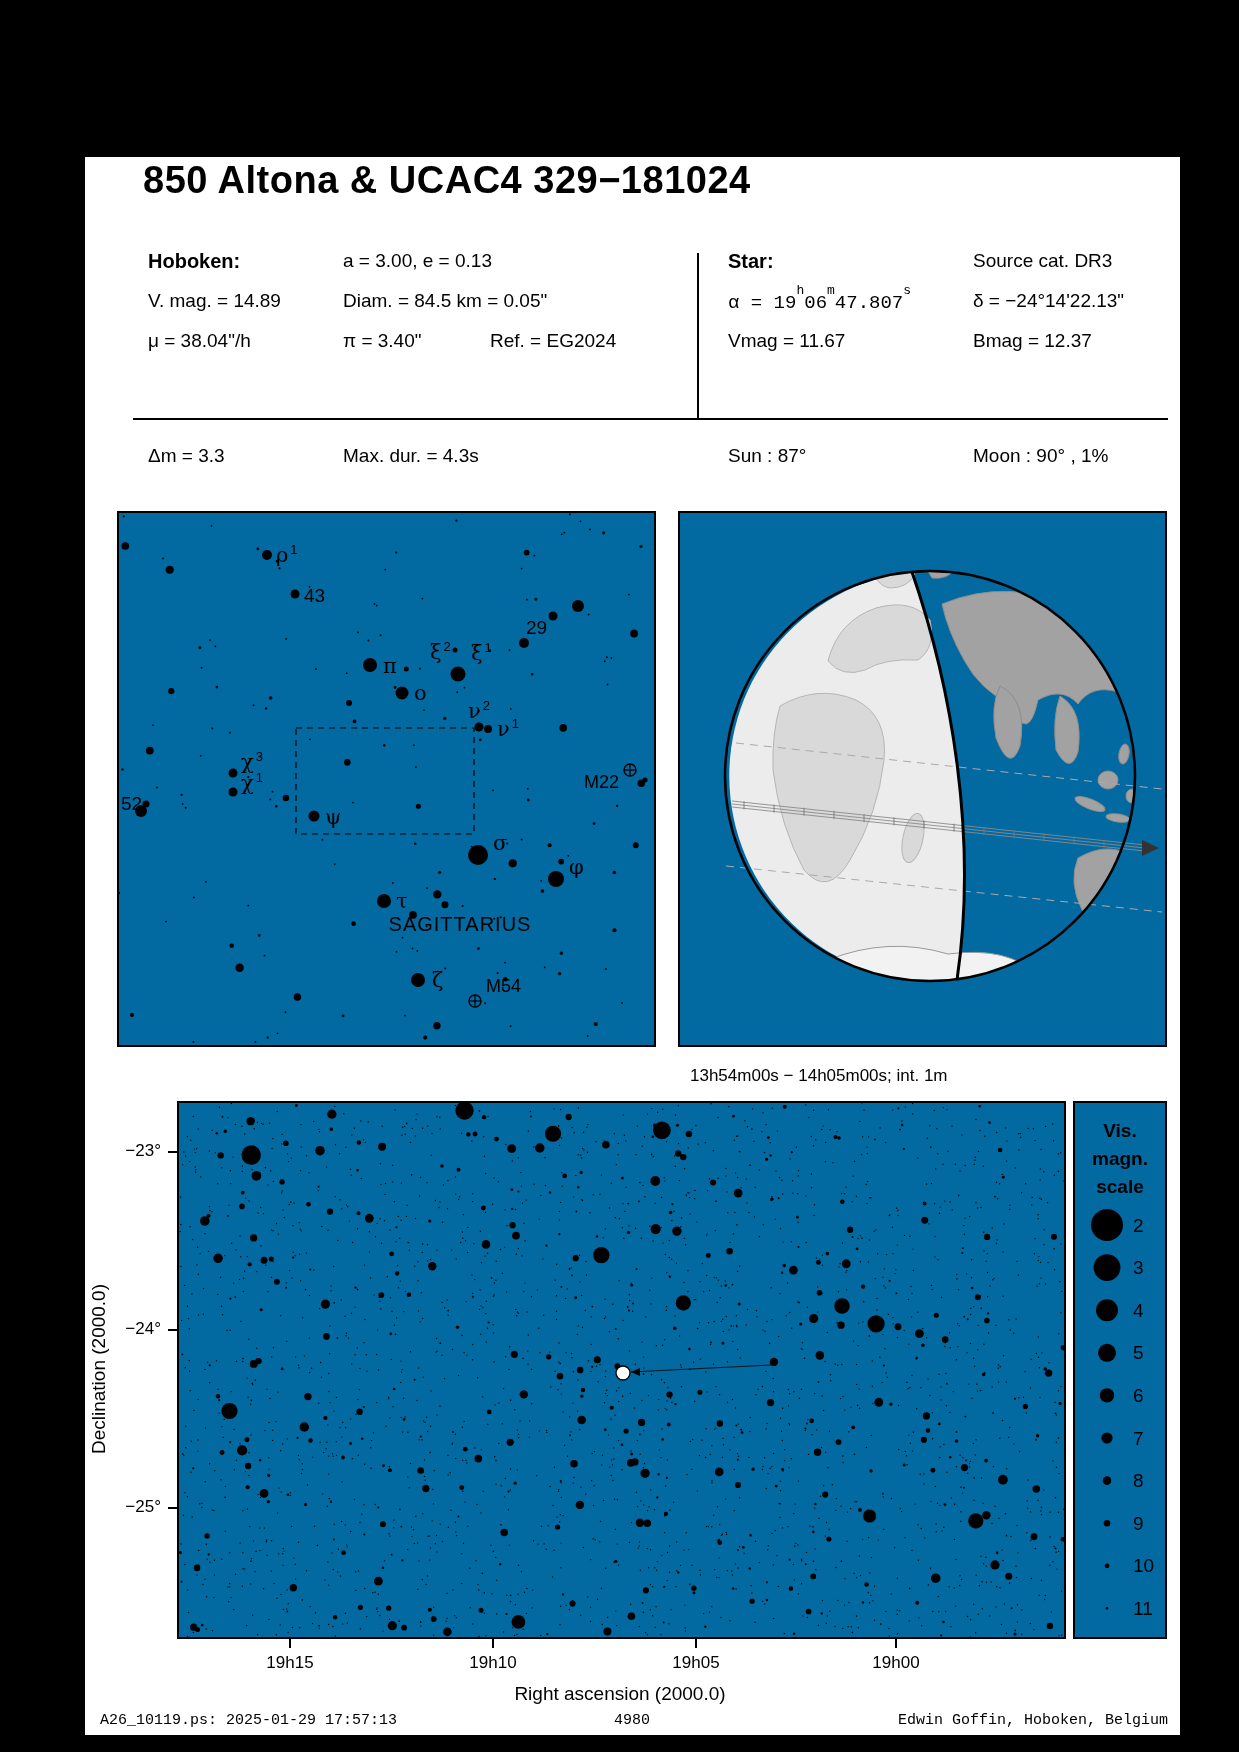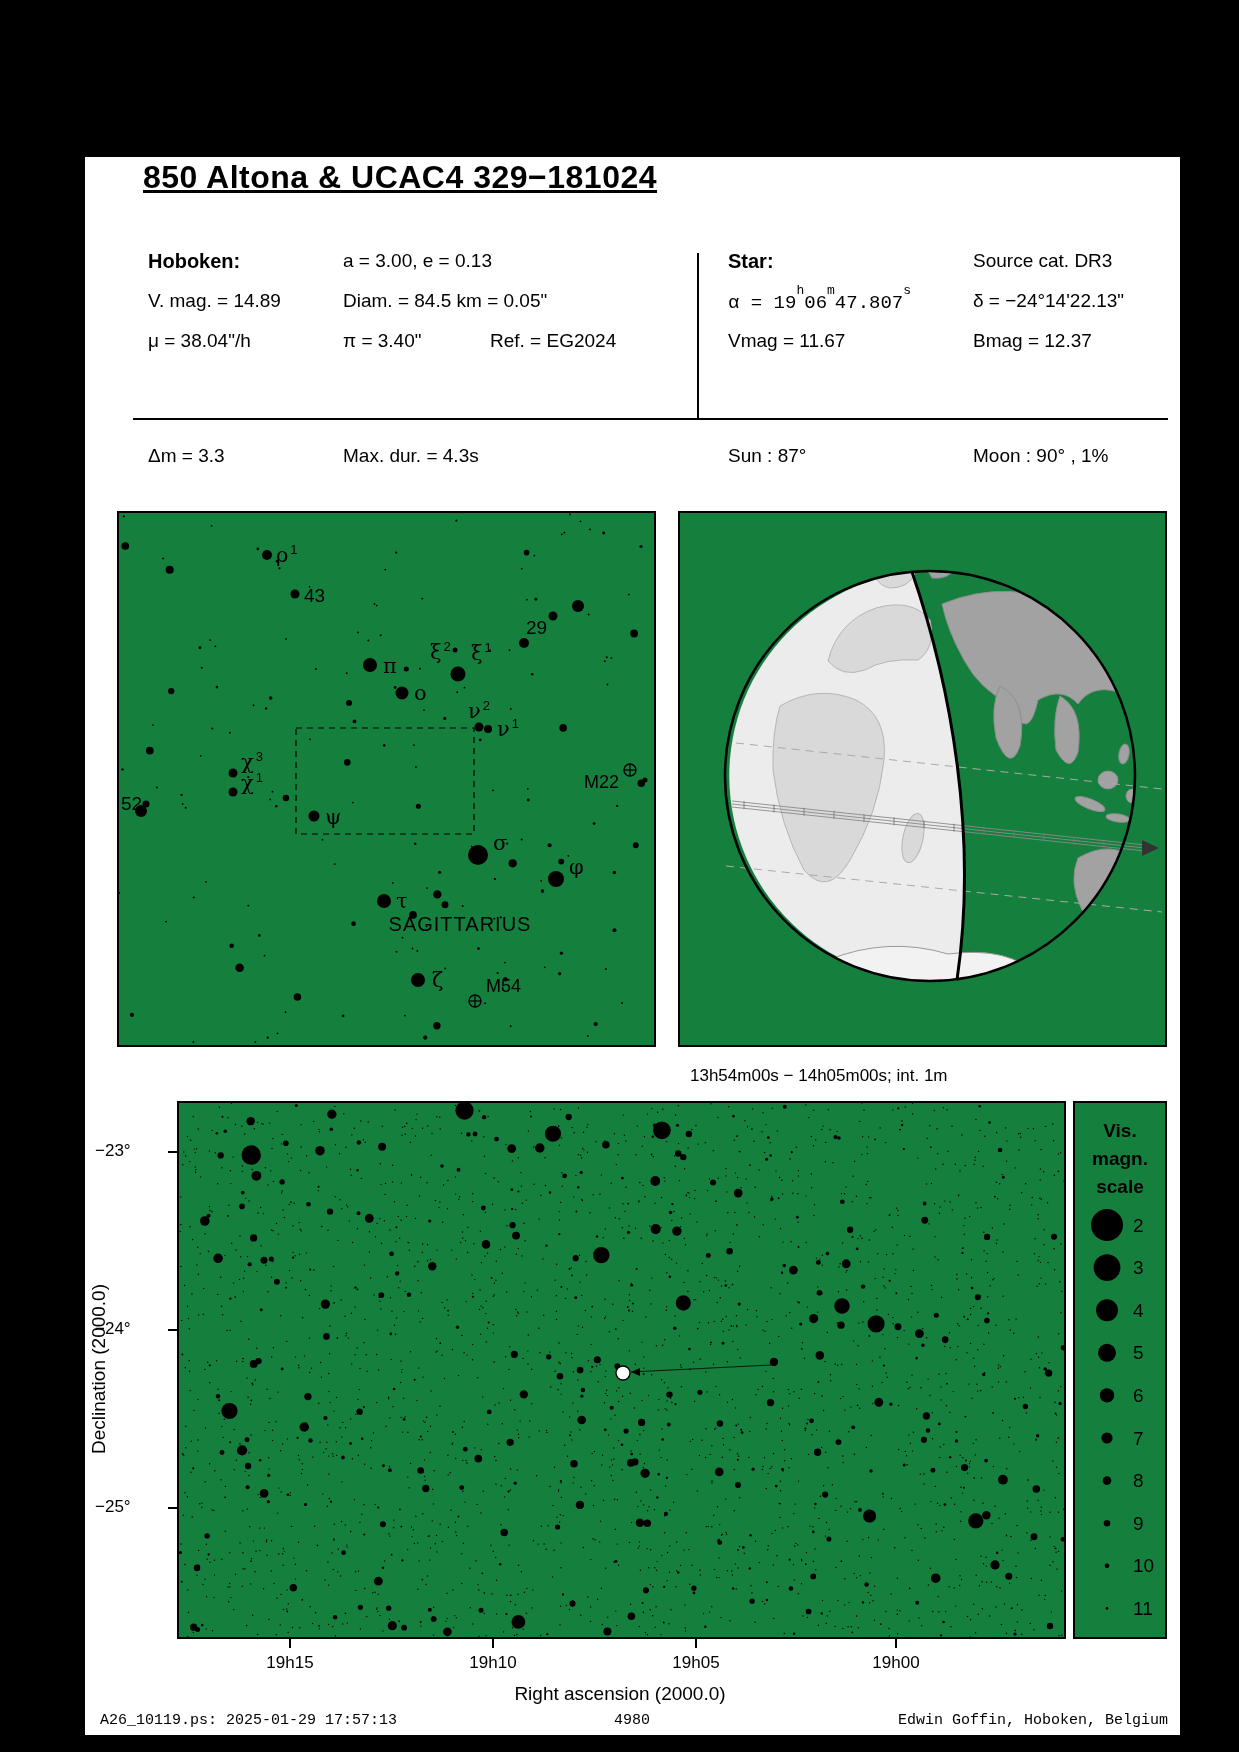--- a/index.html
+++ b/index.html
@@ -1,31 +1,31 @@
 <!DOCTYPE html>
 <html><head>
 <meta charset="utf-8">
 <style>
   html,body{margin:0;padding:0;background:#000;}
   .canvas{position:relative;width:1239px;height:1752px;background:#000;overflow:hidden;
           font-family:"Liberation Sans",sans-serif;}
   .page{position:absolute;left:85px;top:157px;width:1095px;height:1578px;background:#fff;color:#000;}
   .abs{position:absolute;}
-  .title{font-size:32px;font-weight:bold;letter-spacing:.5px;white-space:nowrap;text-decoration:underline;}
+  .title{font-size:38px;font-weight:bold;letter-spacing:.5px;white-space:nowrap;}
   .subtitle{font-size:26px;white-space:nowrap;}
   .subtitle sup{font-size:17px;position:relative;top:-9px;}
   .cell{font-size:19px;white-space:nowrap;}
   .cell b{font-weight:bold;font-size:20px;}
   .cell sup{font-size:13px;position:relative;top:-7px;}
   .vdiv{width:2px;background:#000;}
   .hrule{height:2px;background:#000;}
-  .panel{border:2px solid #000;background:#15803d;}
+  .panel{border:2px solid #000;background:#0369a1;}
   .caption{font-size:17px;white-space:nowrap;}
   .ticklabel{font-size:17px;text-align:center;}
-  .yticklabel{font-size:17px;text-align:left;}
+  .yticklabel{font-size:17px;text-align:right;}
   .axistitle{font-size:19px;text-align:center;}
   .tick{background:#000;}
   .footer{font-family:"Liberation Mono","DejaVu Sans Mono",monospace;font-size:15px;white-space:nowrap;}
   svg text{fill:#000;}
 </style>
 </head>
 <body>
 
 <div class="canvas">
 <div class="page">

